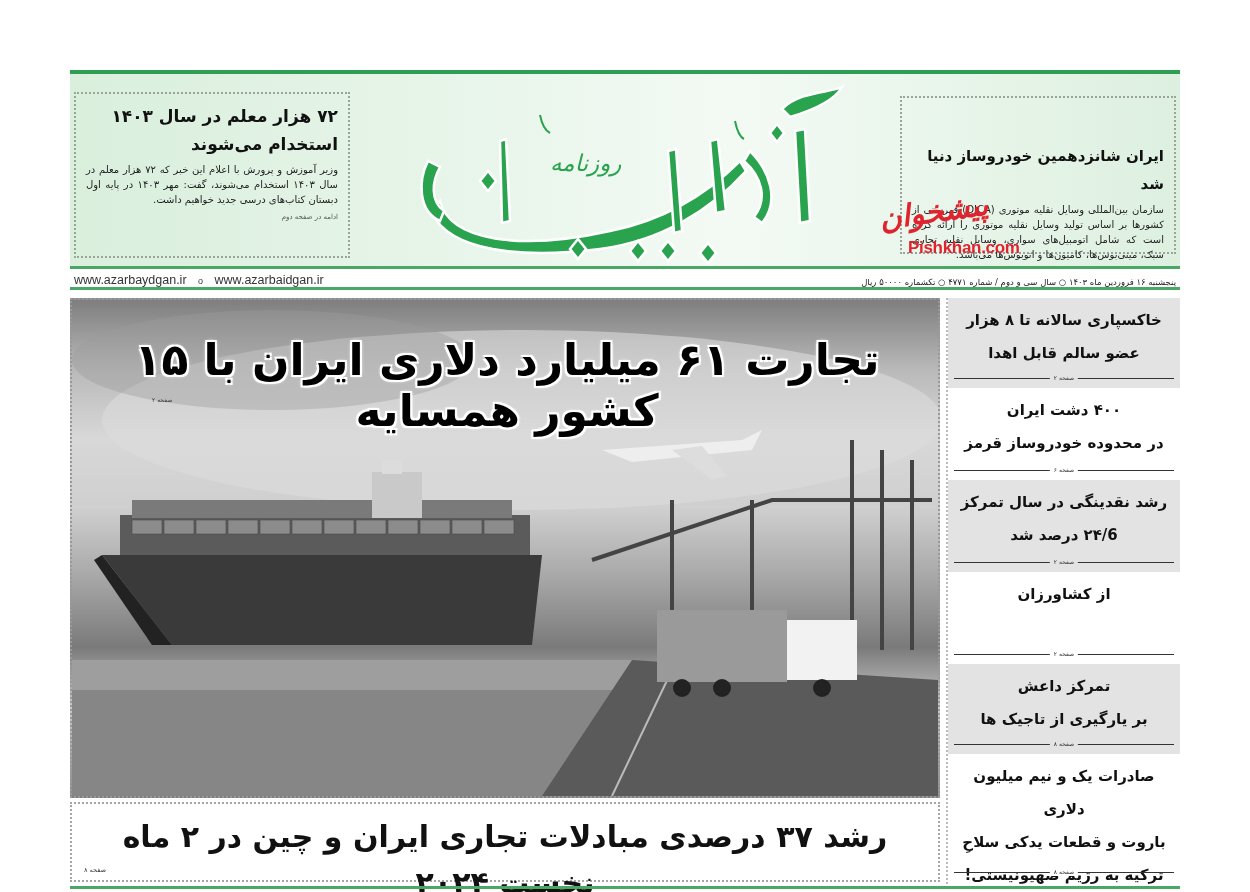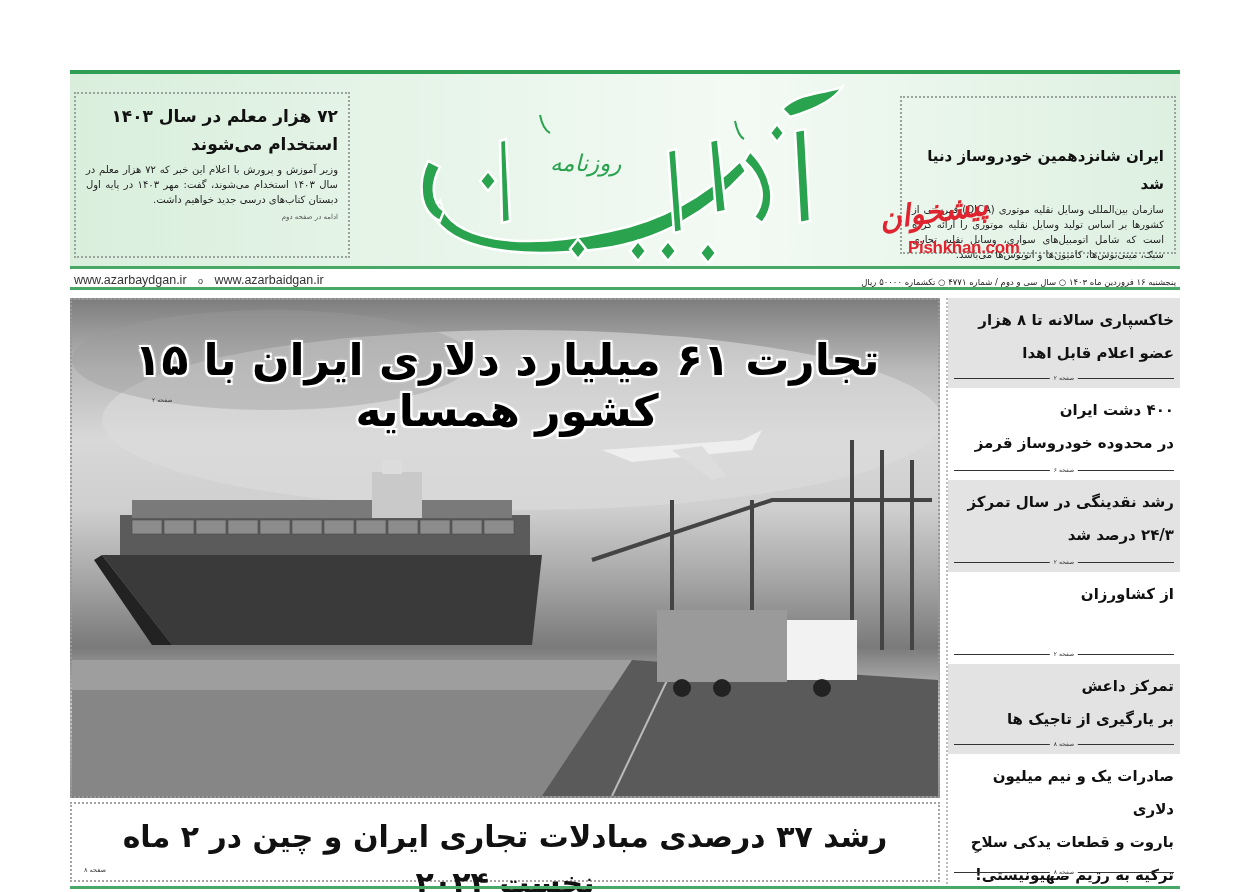--- a/index.html
+++ b/index.html
@@ -83,21 +83,21 @@
   }
   .bottom-page { position: absolute; left: 12px; bottom: 6px; font-size: 6.5px; color: #333; }
 
   .bottom-rule { position: absolute; left: 0; top: 816px; width: 1110px; height: 3px; background: #4aa866; }
 
   
   .sidebar {
     position: absolute; left: 876px; top: 228px; width: 234px; height: 586px;
     border-left: 2px dotted #bbb; direction: rtl;
   }
-  .side-item { position: relative; width: 100%; padding: 6px 6px 2px; }
+  .side-item { position: relative; width: 100%; text-align: center; padding: 6px 6px 2px; }
   .side-item.shaded { background: #e3e3e3; }
   .side-title {
     font-family: "DejaVu Sans", sans-serif; font-weight: bold; font-size: 15px;
     line-height: 33px; color: #111;
   }
   .side-rule { position: absolute; left: 6px; right: 6px; bottom: 6px; height: 8px; }
   .side-rule .line { position: absolute; left: 0; right: 0; top: 4px; height: 1px; background: #333; }
   .side-rule .tag {
     position: absolute; left: 50%; top: 0; transform: translateX(-50%);
     background: inherit; font-size: 6px; line-height: 8px; padding: 0 4px; color: #333;
@@ -232,37 +232,37 @@
   <div class="bottom-box">
     <div class="bottom-headline">رشد ۳۷ درصدی مبادلات تجاری ایران و چین در ۲ ماه نخست ۲۰۲۴</div>
     <div class="bottom-page">صفحه ۸</div>
   </div>
 
   <div class="bottom-rule"></div>
 
   <div class="sidebar">
     <div class="side-item shaded" style="height:90px;">
       <div class="side-title">خاکسپاری سالانه تا ۸ هزار</div>
-      <div class="side-title">عضو اعلام قابل اهدا</div>
+      <div class="side-title">عضو سالم قابل اهدا</div>
       <div class="side-rule">
           <div class="line"></div>
           <span class="tag">صفحه ۲</span>
         </div>
     </div>
     <div class="side-item" style="height:92px;">
       <div class="side-title">۴۰۰ دشت ایران</div>
       <div class="side-title">در محدوده خودروساز قرمز</div>
       <div class="side-rule">
           <div class="line"></div>
           <span class="tag">صفحه ۶</span>
         </div>
     </div>
     <div class="side-item shaded" style="height:92px;">
       <div class="side-title">رشد نقدینگی در سال تمرکز</div>
-      <div class="side-title">۲۴/۳ درصد شد</div>
+      <div class="side-title">۲۴/6 درصد شد</div>
       <div class="side-rule">
           <div class="line"></div>
           <span class="tag">صفحه ۲</span>
         </div>
     </div>
     <div class="side-item" style="height:92px;">
       <div class="side-title">از کشاورزان</div>
       <div class="side-rule">
           <div class="line"></div>
           <span class="tag">صفحه ۲</span>

